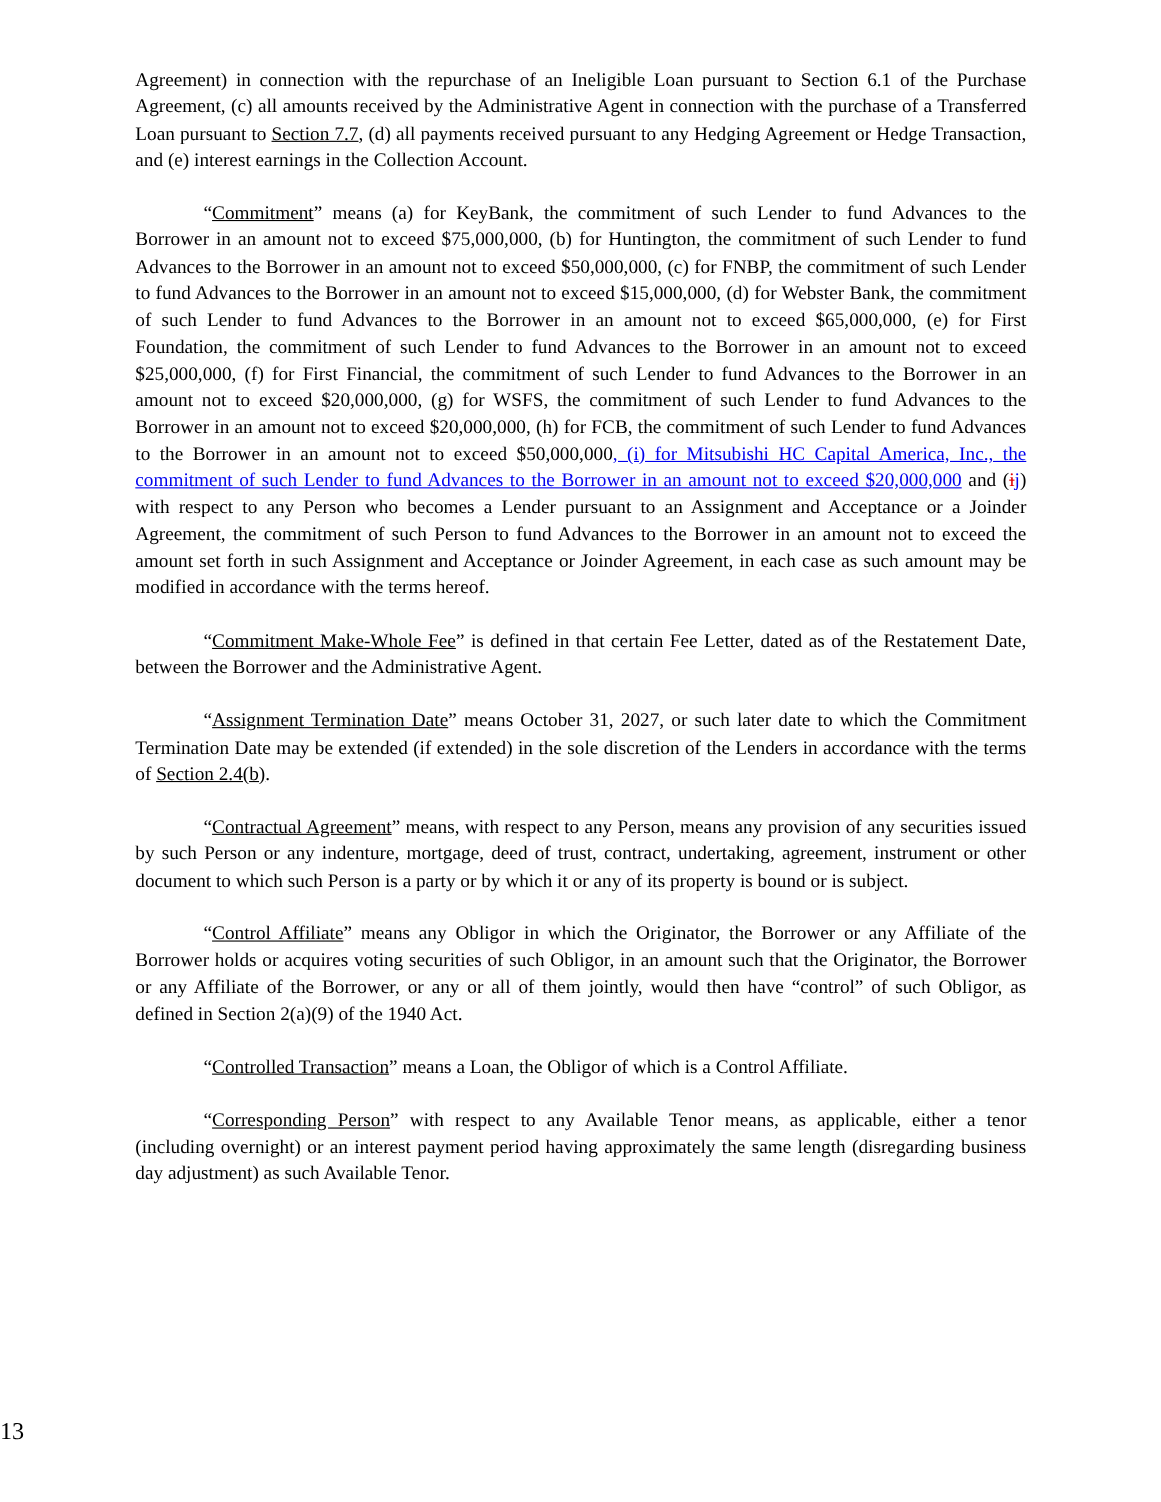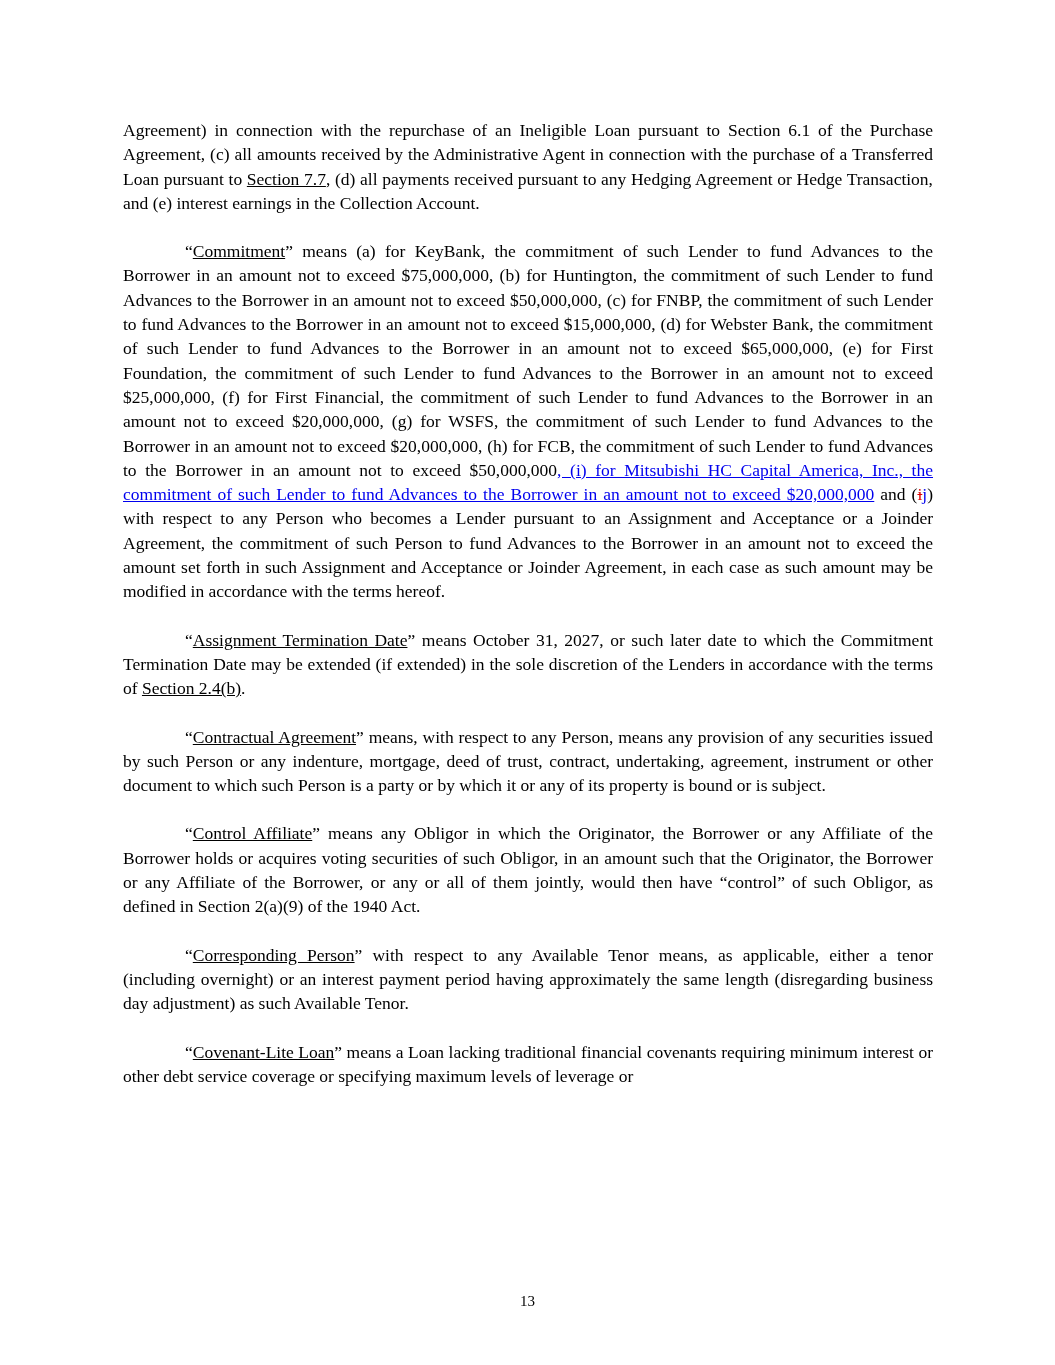--- a/index.html
+++ b/index.html
@@ -7,21 +7,21 @@
     --insert-color:#0000EE;
     --delete-color:#E00000;
     --page-bg:#FFFFFF;
   }
   html,body{margin:0;padding:0;background:#ffffff;}
   .page{
     width:1055px;
     height:1365px;
     box-sizing:border-box;
     background:var(--page-bg);
-    padding:118px 122px 0 123px;
+    padding:60px 122px 0 123px;
     font-family:"Liberation Serif","DejaVu Serif",serif;
     font-size:17.5px;
     line-height:24.3px;
     color:var(--text-color);
     position:relative;
     overflow:hidden;
   }
   .para{
     margin:0 0 24px 0;
     text-align:justify;
@@ -29,40 +29,41 @@
   .para.indent{ text-indent:62px; }
   .term{ text-decoration:underline;margin-top:33px; }
   .ref{ text-decoration:underline; }
   .ins{ color:var(--insert-color); text-decoration:underline; }
   .del{ color:var(--delete-color); text-decoration:line-through; }
   .page-number{
     position:absolute;
     bottom:52px;
     left:0;
     right:0;
-    text-align:center;
-    font-size:15px;
+    text-align:left;
+    font-size:22px;
   }
 </style>
 </head>
 <body>
 
 <div class="page">
 
   <p class="para"><span>Agreement) in connection with the repurchase of an Ineligible Loan pursuant to Section 6.1 of the Purchase Agreement, (c) all amounts received by the Administrative Agent in connection with the purchase of a Transferred Loan pursuant to </span><span class="ref">Section 7.7</span><span>, (d) all payments received pursuant to any Hedging Agreement or Hedge Transaction, and (e) interest earnings in the Collection Account.</span></p>
 
   <p class="para indent"><span>“</span><span class="term">Commitment</span><span>” means (a) for KeyBank, the commitment of such Lender to fund Advances to the Borrower in an amount not to exceed $75,000,000, (b) for  Huntington, the commitment of such Lender to fund Advances to the Borrower in an amount not to exceed $50,000,000, (c) for FNBP, the commitment of such Lender to fund Advances to the Borrower in an amount not to exceed $15,000,000, (d) for Webster Bank, the commitment of such Lender to fund Advances to the Borrower in an amount not to exceed $65,000,000, (e) for First Foundation, the commitment of such Lender to fund Advances to the Borrower in an amount not to exceed $25,000,000, (f) for First Financial, the commitment of such Lender to fund Advances to the Borrower in an amount not to exceed $20,000,000, (g) for WSFS, the commitment of such Lender to fund Advances to the Borrower in an amount not to exceed $20,000,000, (h) for FCB, the commitment of such Lender to fund Advances to the Borrower in an amount not to exceed $50,000,000</span><span class="ins">, (i) for Mitsubishi HC Capital America, Inc., the commitment of such Lender to fund Advances to the Borrower in an amount not to exceed $20,000,000</span><span> and (</span><span class="del">i</span><span class="ins">j</span><span>) with respect to any Person who becomes a Lender pursuant to an Assignment and Acceptance or a Joinder Agreement, the commitment of such Person to fund Advances to the Borrower in an amount not to exceed the amount set forth in such Assignment and Acceptance or Joinder Agreement, in each case as such amount may be modified in accordance with the terms hereof.</span></p>
 
+  <p class="para indent"><span>“</span><span class="term">Commitment Make-Whole Fee</span><span>” is defined in that certain Fee Letter, dated as of the Restatement Date, between the Borrower and the Administrative Agent.</span></p>
 
   <p class="para indent"><span>“</span><span class="term">Assignment Termination Date</span><span>” means October 31, 2027, or such later date to which the Commitment Termination Date may be extended (if extended) in the sole discretion of the Lenders in accordance with the terms of </span><span class="ref">Section 2.4(b)</span><span>.</span></p>
 
   <p class="para indent"><span>“</span><span class="term">Contractual Agreement</span><span>” means, with respect to any Person, means any provision of any securities issued by such Person or any indenture, mortgage, deed of trust, contract, undertaking, agreement, instrument or other document to which such Person is a party or by which it or any of its property is bound or is subject.</span></p>
 
   <p class="para indent"><span>“</span><span class="term">Control Affiliate</span><span>” means any Obligor in which the Originator, the Borrower or any Affiliate of the Borrower holds or acquires voting securities of such Obligor, in an amount such that the Originator, the Borrower or any Affiliate of the Borrower, or any or all of them jointly, would then have “control” of such Obligor, as defined in Section 2(a)(9) of the 1940 Act.</span></p>
 
+  <p class="para indent"><span>“</span><span class="term">Controlled Transaction</span><span>” means a Loan, the Obligor of which is a Control Affiliate.</span></p>
 
   <p class="para indent"><span>“</span><span class="term">Corresponding Person</span><span>” with respect to any Available Tenor means, as applicable, either a tenor (including overnight) or an interest payment period having approximately the same length (disregarding business day adjustment) as such Available Tenor.</span></p>
 
-  <p class="para indent"><span>“</span><span class="term">Covenant-Lite Loan</span><span>” means a Loan lacking traditional financial covenants requiring minimum interest or other debt service coverage or specifying maximum levels of leverage or</span></p>
 
   <div class="page-number">13</div>
 
 </div>
 
 </body></html>

